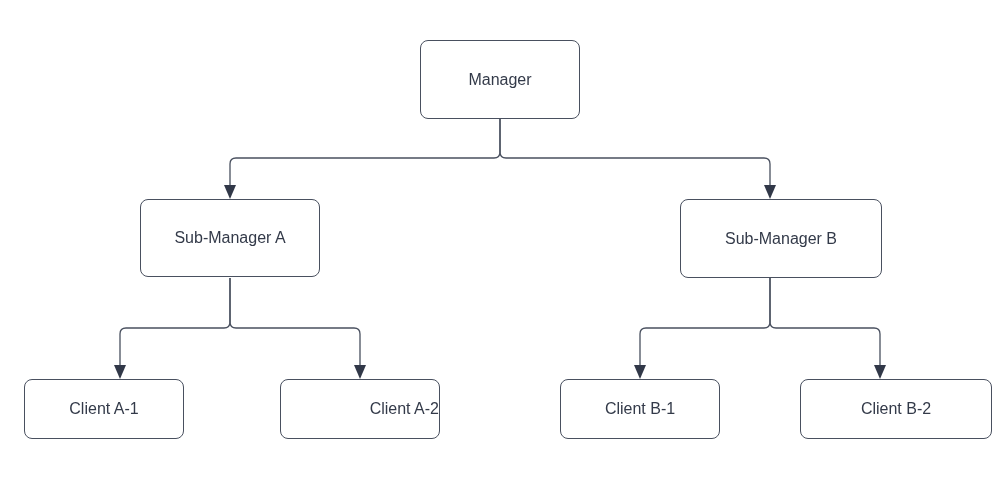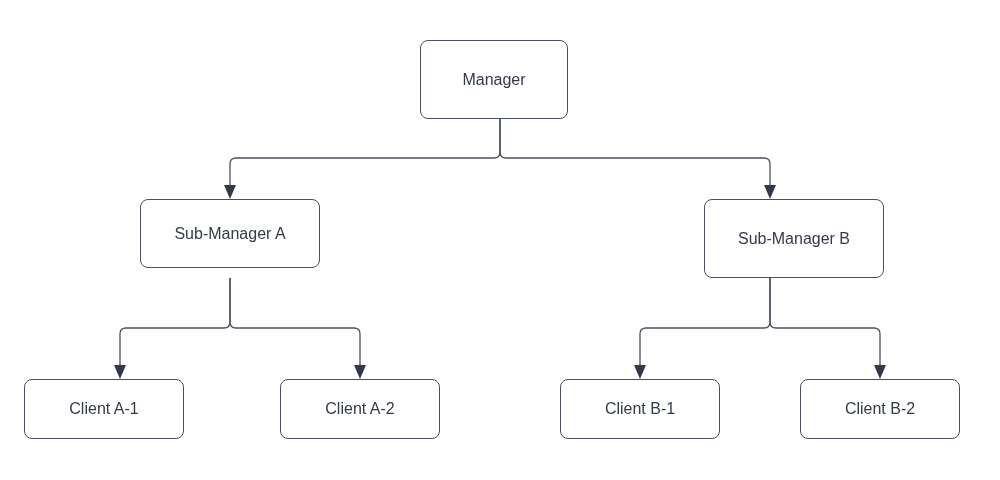--- a/index.html
+++ b/index.html
@@ -52,35 +52,35 @@
       <path d="M 230 278 L 230 322 Q 230 328 224 328 L 126 328 Q 120 328 120 334 L 120 366" fill="none" stroke="#49505f" stroke-width="1.3"></path>
       <polygon points="120,379 114,365 126,365" fill="#313848"></polygon>
       <path d="M 230 278 L 230 322 Q 230 328 236 328 L 354 328 Q 360 328 360 334 L 360 366" fill="none" stroke="#49505f" stroke-width="1.3"></path>
       <polygon points="360,379 354,365 366,365" fill="#313848"></polygon>
       <path d="M 770 278 L 770 322 Q 770 328 764 328 L 646 328 Q 640 328 640 334 L 640 366" fill="none" stroke="#49505f" stroke-width="1.3"></path>
       <polygon points="640,379 634,365 646,365" fill="#313848"></polygon>
       <path d="M 770 278 L 770 322 Q 770 328 776 328 L 874 328 Q 880 328 880 334 L 880 366" fill="none" stroke="#49505f" stroke-width="1.3"></path>
       <polygon points="880,379 874,365 886,365" fill="#313848"></polygon>
     </svg>
   <div id="node-layer">
-      <div class="node" style="left: 420px; top: 40px; width: 148px; height: 79px;">
+      <div class="node" style="left: 420px; top: 40px; width: 160px; height: 79px;">
         <span class="node-label">Manager</span>
       </div>
-      <div class="node" style="left: 140px; top: 199px; width: 180px; height: 69px;">
+      <div class="node" style="left: 140px; top: 199px; width: 180px; height: 78px;">
         <span class="node-label">Sub-Manager A</span>
       </div>
-      <div class="node" style="left: 680px; top: 199px; width: 180px; height: 79px; margin-left: 24px;">
+      <div class="node" style="left: 680px; top: 199px; width: 202px; height: 79px;">
         <span class="node-label">Sub-Manager B</span>
       </div>
       <div class="node" style="left: 24px; top: 379px; width: 160px; height: 60px;">
         <span class="node-label">Client A-1</span>
       </div>
-      <div class="node" style="left: 280px; top: 379px; width: 160px; height: 60px;">
+      <div class="node" style="left: 280px; top: 379px; width: 160px; height: 60px; justify-content: flex-end;">
         <span class="node-label">Client A-2</span>
       </div>
       <div class="node" style="left: 560px; top: 379px; width: 160px; height: 60px; text-align: center;">
         <span class="node-label">Client B-1</span>
       </div>
-      <div class="node" style="left: 800px; top: 379px; width: 160px; height: 60px; text-align: center;">
+      <div class="node" style="left: 800px; top: 379px; width: 192px; height: 60px; text-align: center;">
         <span class="node-label">Client B-2</span>
       </div>
     </div>
 </div>
 
 </body></html>

